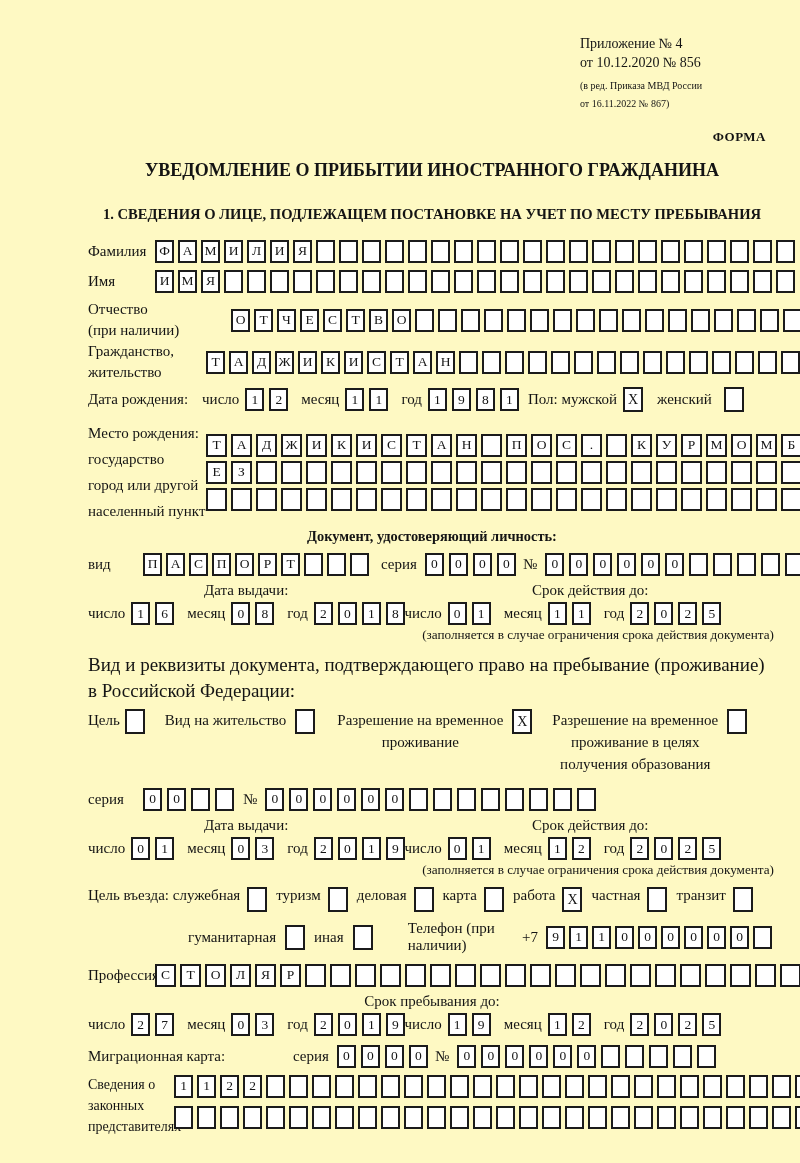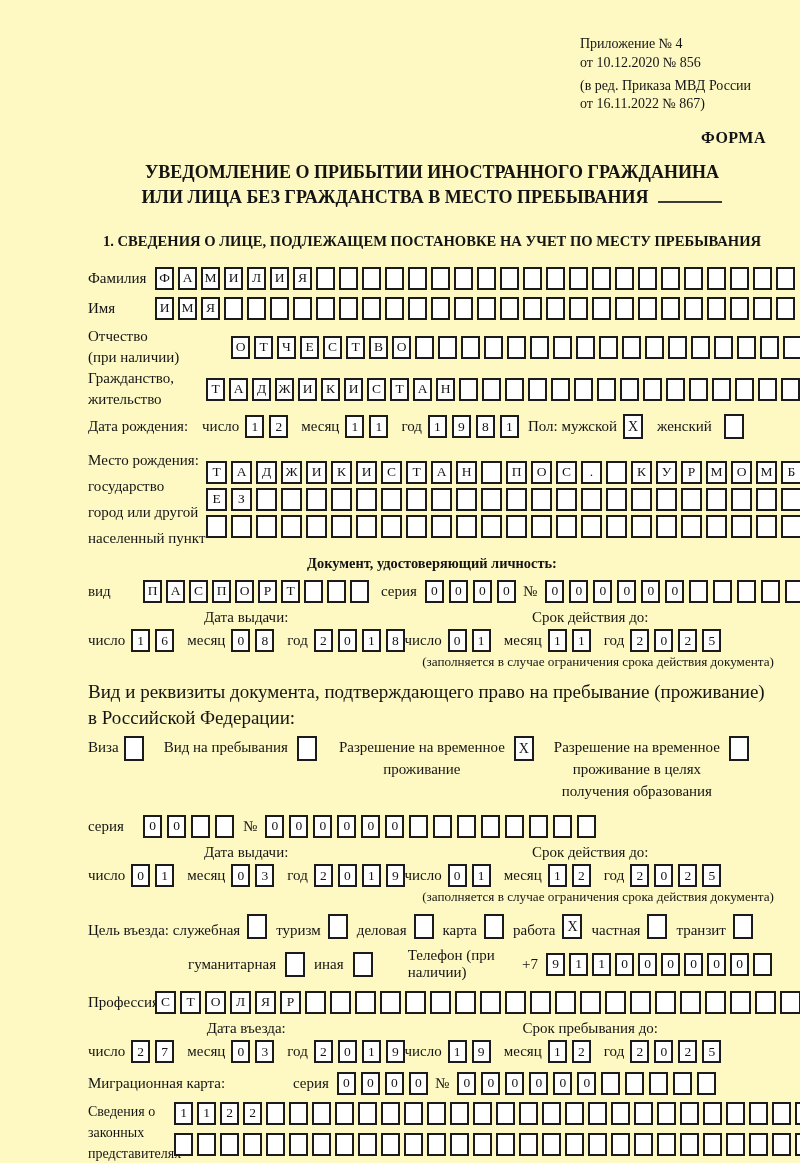--- a/index.html
+++ b/index.html
@@ -5,22 +5,22 @@
   html,body{margin:0;padding:0;background:#ffffff;}
   .page{
     width:800px;height:1163px;box-sizing:border-box;overflow:hidden;
     padding:34px 24px 10px 88px;
     background:#fef9c3;color:#141414;
     font-family:"Liberation Serif","DejaVu Serif",serif;
     position:relative;
   }
   
   .apx{margin-left:auto;width:196px;font-size:14px;line-height:19px;}
-  .apx-rev{font-size:14px;line-height:18px;margin-top:5px;}
-  .forma{text-align:right;font-weight:bold;font-size:16px;letter-spacing:.5px;margin-top:16px;padding-right:10px;}
+  .apx-rev{font-size:10px;line-height:18px;margin-top:5px;}
+  .forma{text-align:right;font-weight:bold;font-size:13px;letter-spacing:.5px;margin-top:16px;padding-right:10px;}
   
   .title{text-align:center;font-weight:bold;font-size:18px;line-height:25px;margin-top:13px;}
   .title-blank{display:inline-block;width:64px;height:14px;border-bottom:2px solid #3a3a3a;margin-left:10px;}
   .sec-head{text-align:center;font-weight:bold;font-size:14.6px;margin-top:23px;margin-bottom:16px;}
   
   .row{display:flex;align-items:center;margin-bottom:6px;font-size:15px;}
   .lblcol{flex:none;line-height:24px;}
   .lbl2{line-height:21px;}
   .boxes{display:flex;flex-wrap:nowrap;align-items:center;}
   .cb{
@@ -46,21 +46,21 @@
   .dg .cb{margin-right:5px;}
   .dgroup .glab{margin:0 6px 0 8px;}
   .note{text-align:right;font-size:13.2px;margin:2px 2px 9px 0;}
   .intro{font-size:19px;line-height:26px;}
   
   .opts{display:flex;align-items:flex-start;margin:5px 0 12px;font-size:15px;}
   .opt{display:flex;align-items:flex-start;}
   .opt-label{text-align:center;line-height:22px;}
   .opt .chk{margin-left:9px;margin-top:0;}
   
-  .purpose{display:flex;align-items:flex-end;font-size:15px;margin-bottom:8px;}
+  .purpose{display:flex;align-items:flex-start;font-size:15px;margin-bottom:8px;}
   .purpose .chk{margin:0 9px 0 7px;}
   .purpose2{display:flex;align-items:center;font-size:15px;margin:0 0 9px 100px;}
   .purpose2 .chk{margin:0 9px 0 9px;}
   .phone-lbl{margin-left:26px;}
   .phone-pref{margin:0 8px 0 24px;}
   
   .repcol{flex:none;width:86px;font-size:14px;line-height:21px;}
   .rep-rows .boxes{margin-bottom:8px;}
   .mb4{margin-bottom:4px;}
 </style>
@@ -75,21 +75,20 @@
     <div class="apx-rev">
       <div>(в ред. Приказа МВД России</div>
       <div>от 16.11.2022 № 867)</div>
     </div>
   </div>
 
   <div class="forma">ФОРМА</div>
 
   <div class="title">
     <div>УВЕДОМЛЕНИЕ О ПРИБЫТИИ ИНОСТРАННОГО ГРАЖДАНИНА</div>
-    <div><span>ИЛИ ЛИЦА БЕЗ ГРАЖДАНСТВА В МЕСТО ПРЕБЫВАНИЯ</span><span class="title-blank"></span></div>
   </div>
 
   <div class="sec-head">1. СВЕДЕНИЯ О ЛИЦЕ, ПОДЛЕЖАЩЕМ ПОСТАНОВКЕ НА УЧЕТ ПО МЕСТУ ПРЕБЫВАНИЯ</div>
 
   <div class="row">
     <span class="lblcol" style="width:67px">Фамилия</span>
     <span class="boxes">
         <span class="cb">Ф</span>
         <span class="cb">А</span>
         <span class="cb">М</span>
@@ -424,25 +423,25 @@
         </span>
     </div>
   </div>
   <div class="note">(заполняется в случае ограничения срока действия документа)</div>
 
   <div class="intro">Вид и реквизиты документа, подтверждающего право на пребывание (проживание)</div>
   <div class="intro">в Российской Федерации:</div>
 
   <div class="opts">
     <div class="opt">
-      <span class="opt-label">Виза</span>
+      <span class="opt-label">Цель</span>
       <span class="chk" style="margin-left:5px"></span>
     </div>
     <div class="opt" style="margin-left:20px">
-      <span class="opt-label">Вид на пребывания</span>
+      <span class="opt-label">Вид на жительство</span>
       <span class="chk"></span>
     </div>
     <div class="opt" style="margin-left:22px">
       <span class="opt-label">
         <div>Разрешение на временное</div>
         <div>проживание</div>
       </span>
       <span class="chk">X</span>
     </div>
     <div class="opt" style="margin-left:20px">
@@ -591,21 +590,20 @@
         <span class="cb"></span>
         <span class="cb"></span>
         <span class="cb"></span>
         <span class="cb"></span>
         <span class="cb"></span>
         <span class="cb"></span>
       </span>
   </div>
 
   <div class="dates-heads">
-    <div class="dh-left">Дата въезда:</div>
     <div class="dh-right">Срок пребывания до:</div>
   </div>
   <div class="dates-vals" style="margin-bottom:8px">
     <div class="dgroup dg dv-left">
       <span class="lbl">число</span>
       <span class="boxes">
           <span class="cb">2</span>
           <span class="cb">7</span>
         </span>
       <span class="lbl glab">месяц</span>

